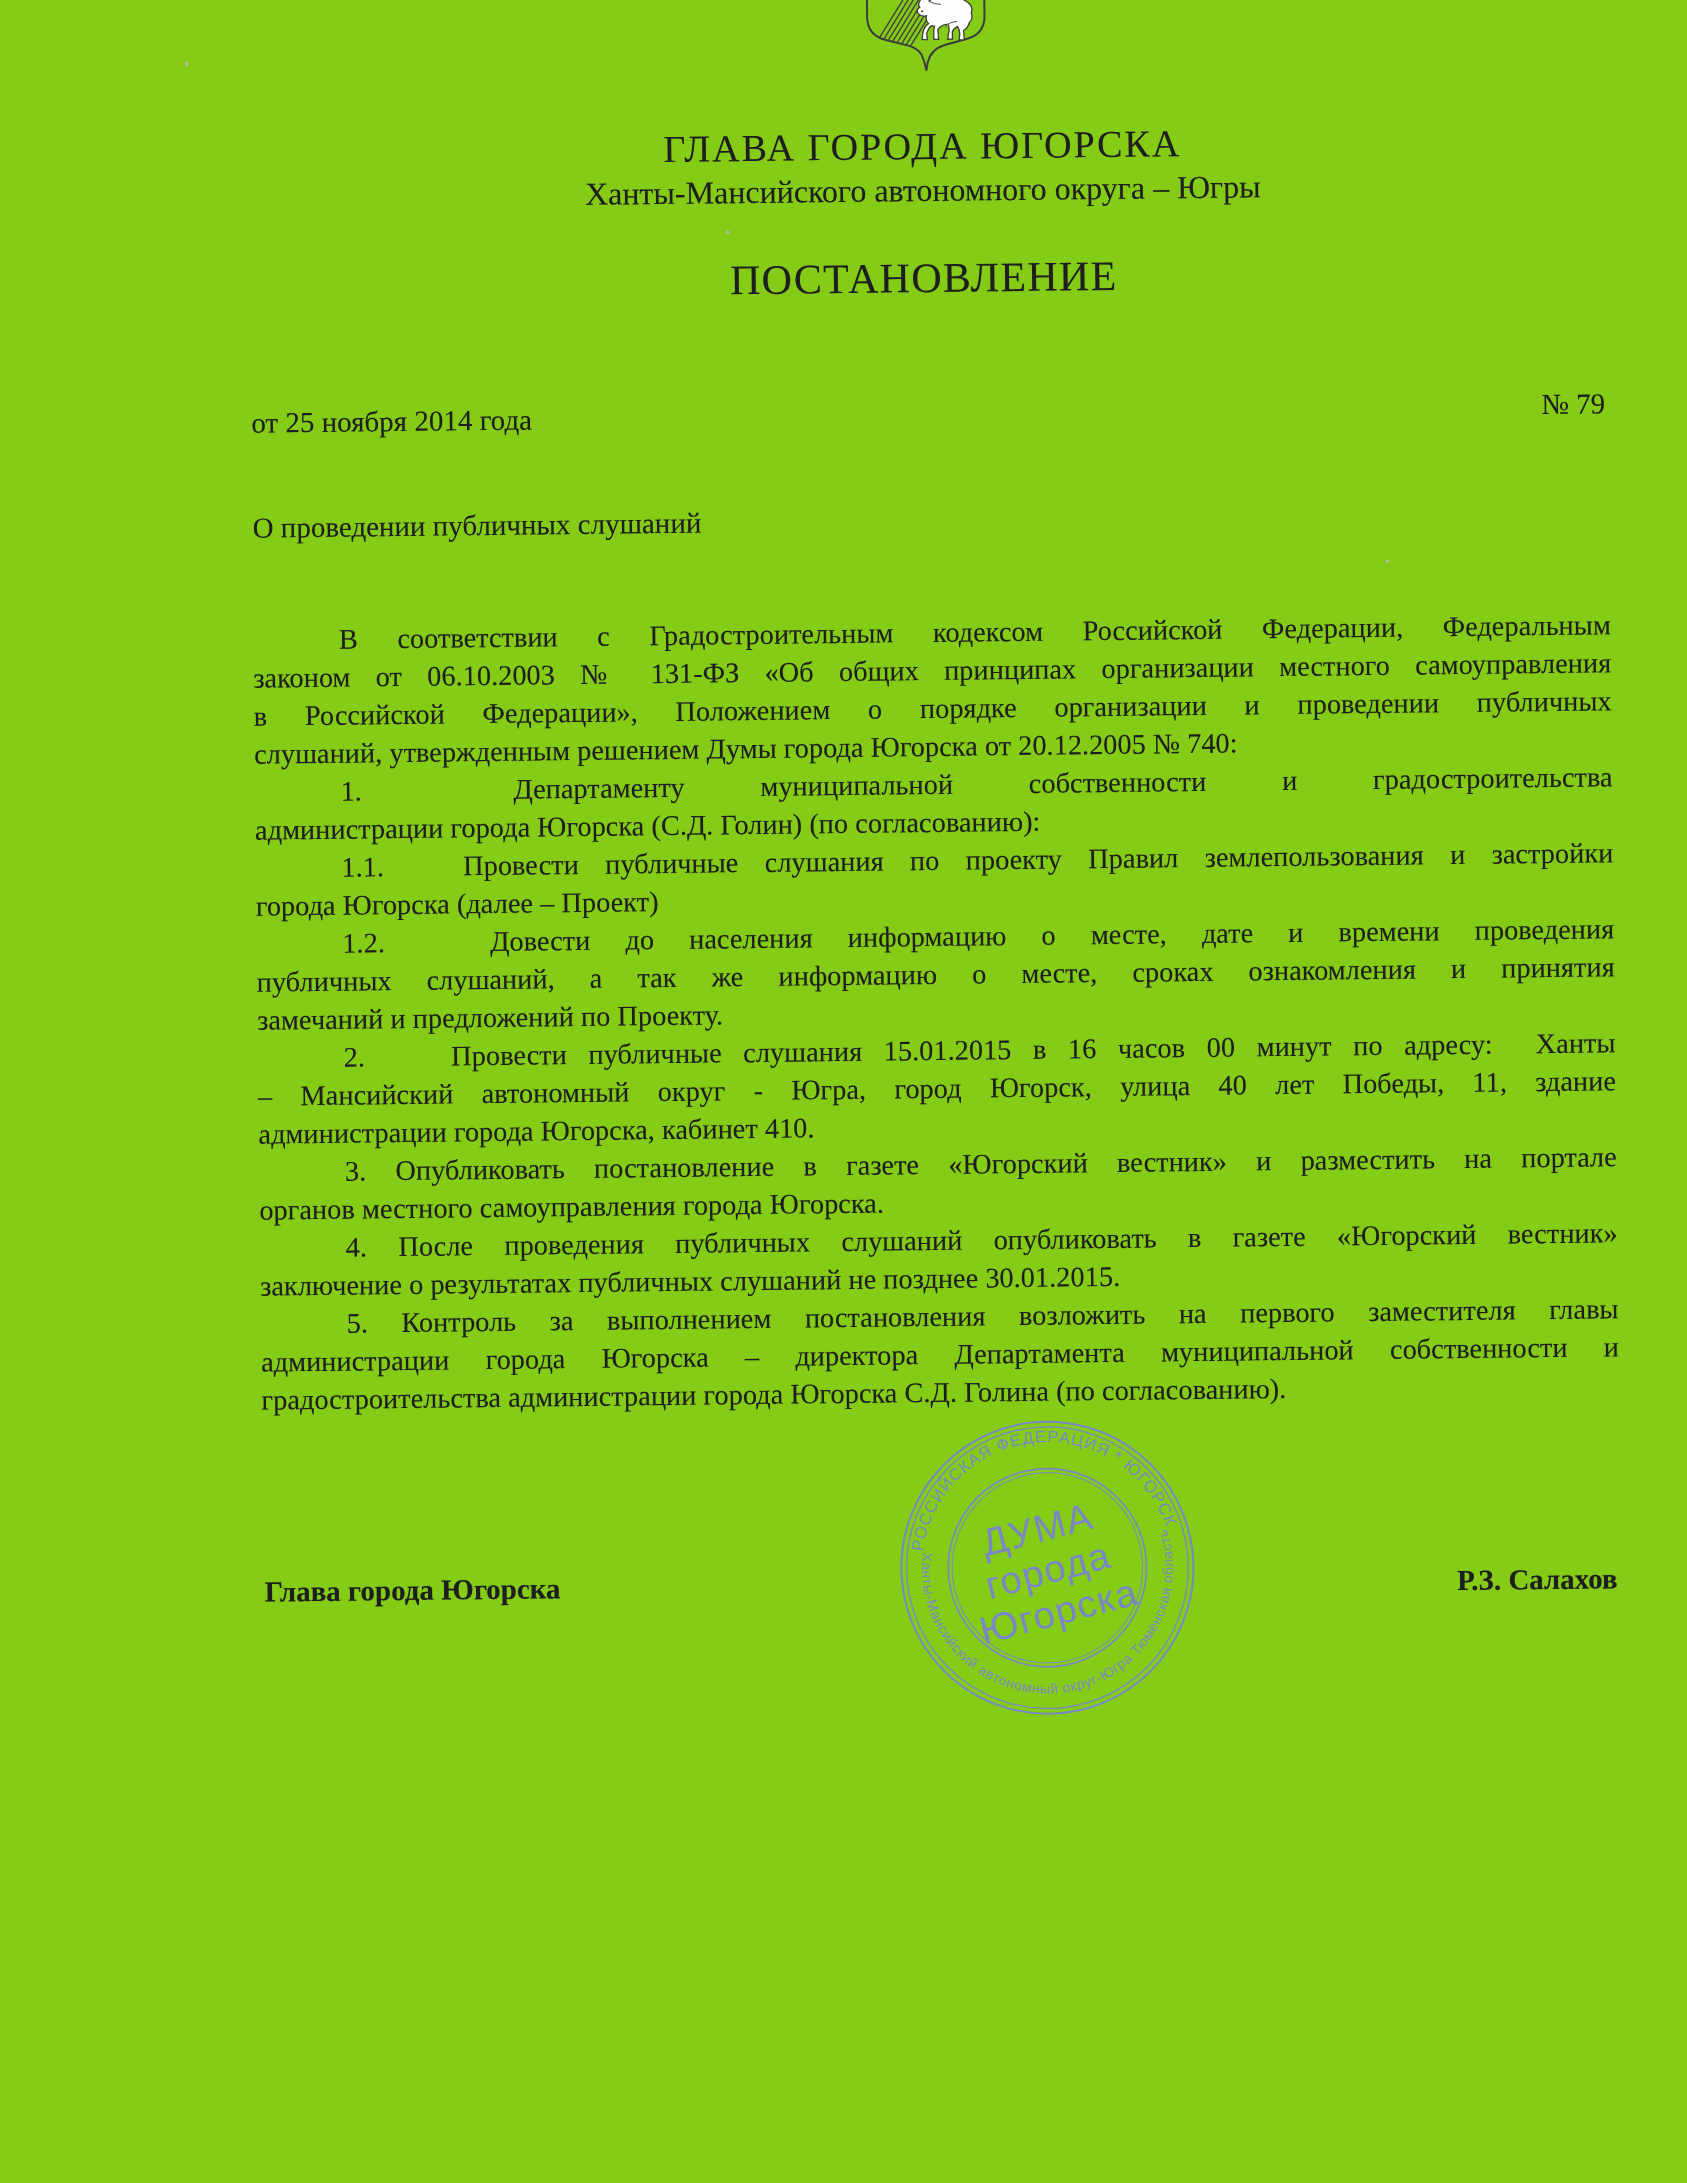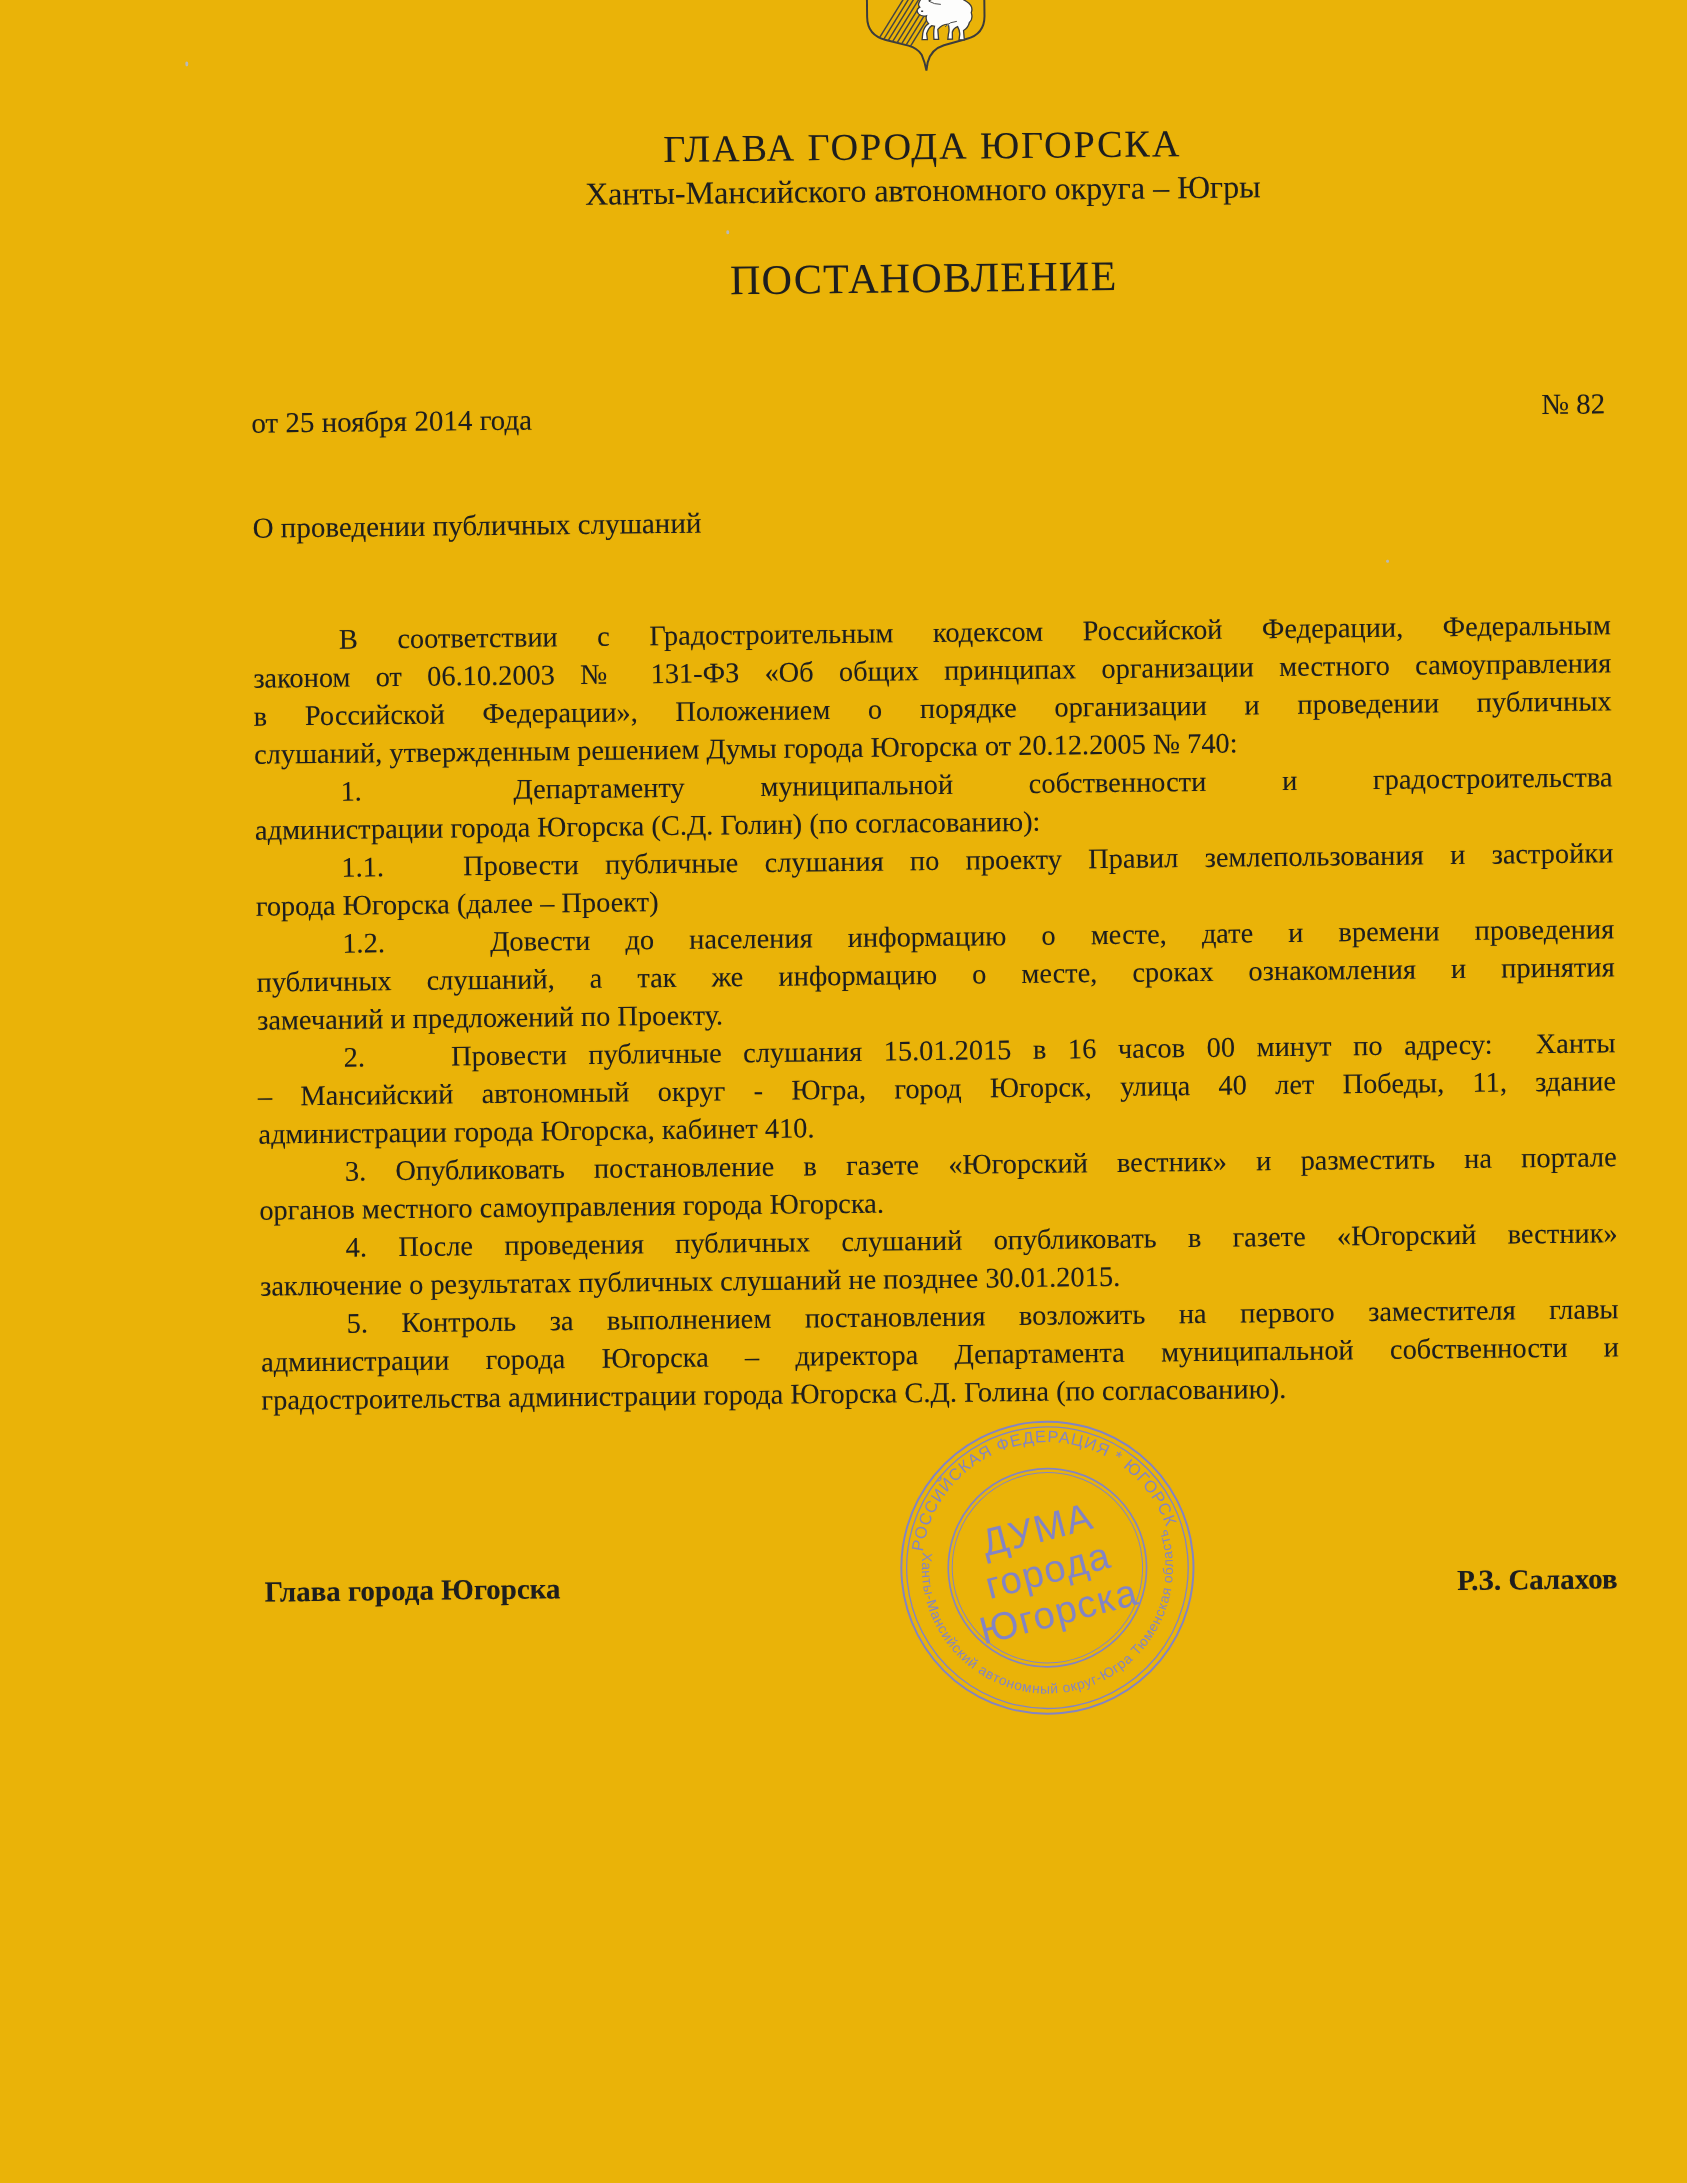--- a/index.html
+++ b/index.html
@@ -1,18 +1,18 @@
 <!DOCTYPE html>
 <html style="font-size:10.6px"><head>
 <meta charset="utf-8">
 <style>
   html,body { margin:0; padding:0; background:#e8e8e8; }
   .page {
     position:relative; width:1687px; height:2183px;
-    background:#eab308; overflow:hidden;
+    background:#84cc16; overflow:hidden;
     font-family:"Liberation Serif","DejaVu Serif",serif;
     color:#1e1e1e;
   }
   .content { position:absolute; inset:0; transform:rotate(-0.65deg); transform-origin:50% 50%; }
   .txt { text-shadow:0 0 0.7px rgba(40,40,40,.35); }
 
   
   .emblem { position:absolute; left:875px; top:-34px; width:126px; height:120px; }
   .header { position:absolute; left:179px; right:0; top:126px; text-align:center; }
   .org1 { font-size:38px; letter-spacing:2px; line-height:42px; }
@@ -85,21 +85,21 @@
       </g>
     </svg>
 
     <div class="header">
       <div class="org1 txt">ГЛАВА ГОРОДА ЮГОРСКА</div>
       <div class="org2 txt">Ханты-Мансийского автономного округа – Югры</div>
     </div>
     <div class="doctype txt">ПОСТАНОВЛЕНИЕ</div>
 
     <div class="dateline txt">от 25 ноября 2014 года</div>
-    <div class="docnumber txt">№ 82</div>
+    <div class="docnumber txt">№ 79</div>
     <div class="subject txt">О проведении публичных слушаний</div>
 
     <div class="body txt">
         <div class="para">
           <div class="line first">В соответствии с Градостроительным кодексом Российской Федерации, Федеральным</div>
           <div class="line">законом от 06.10.2003 № 131-ФЗ «Об общих принципах организации местного самоуправления</div>
           <div class="line">в Российской Федерации», Положением о порядке организации и проведении публичных</div>
           <div class="line last">слушаний, утвержденным решением Думы города Югорска от 20.12.2005 № 740:</div>
         </div>
         <div class="para">

